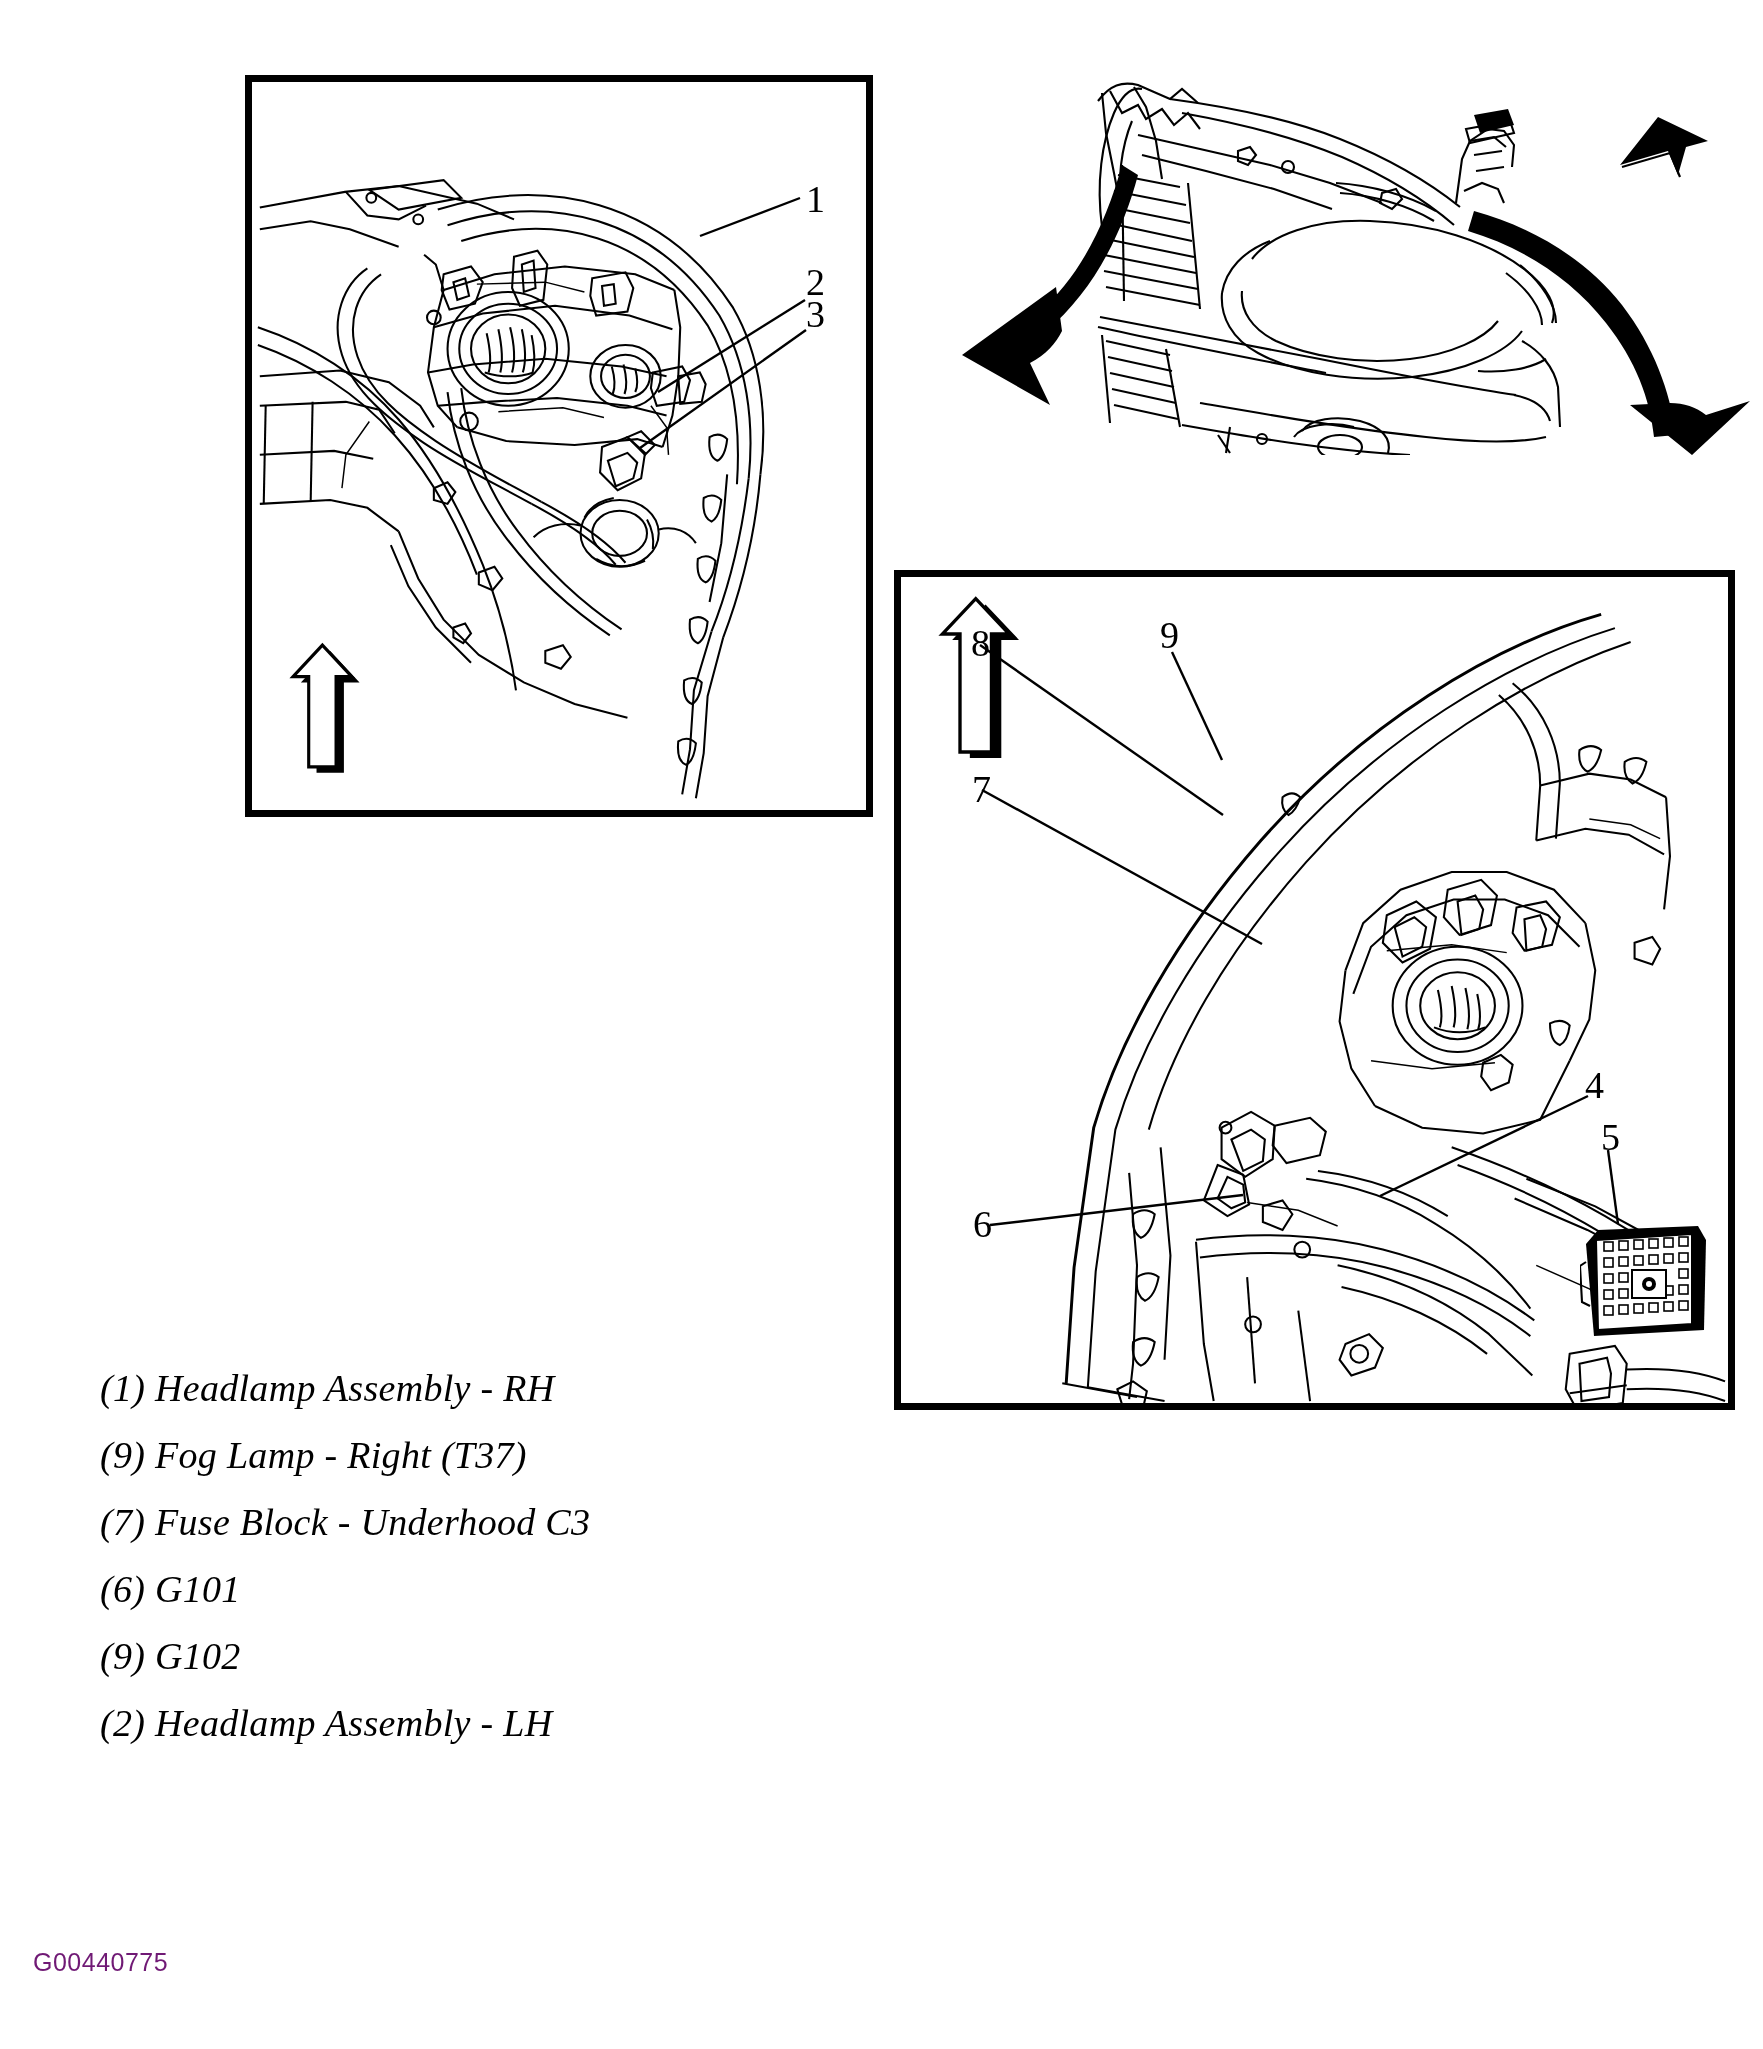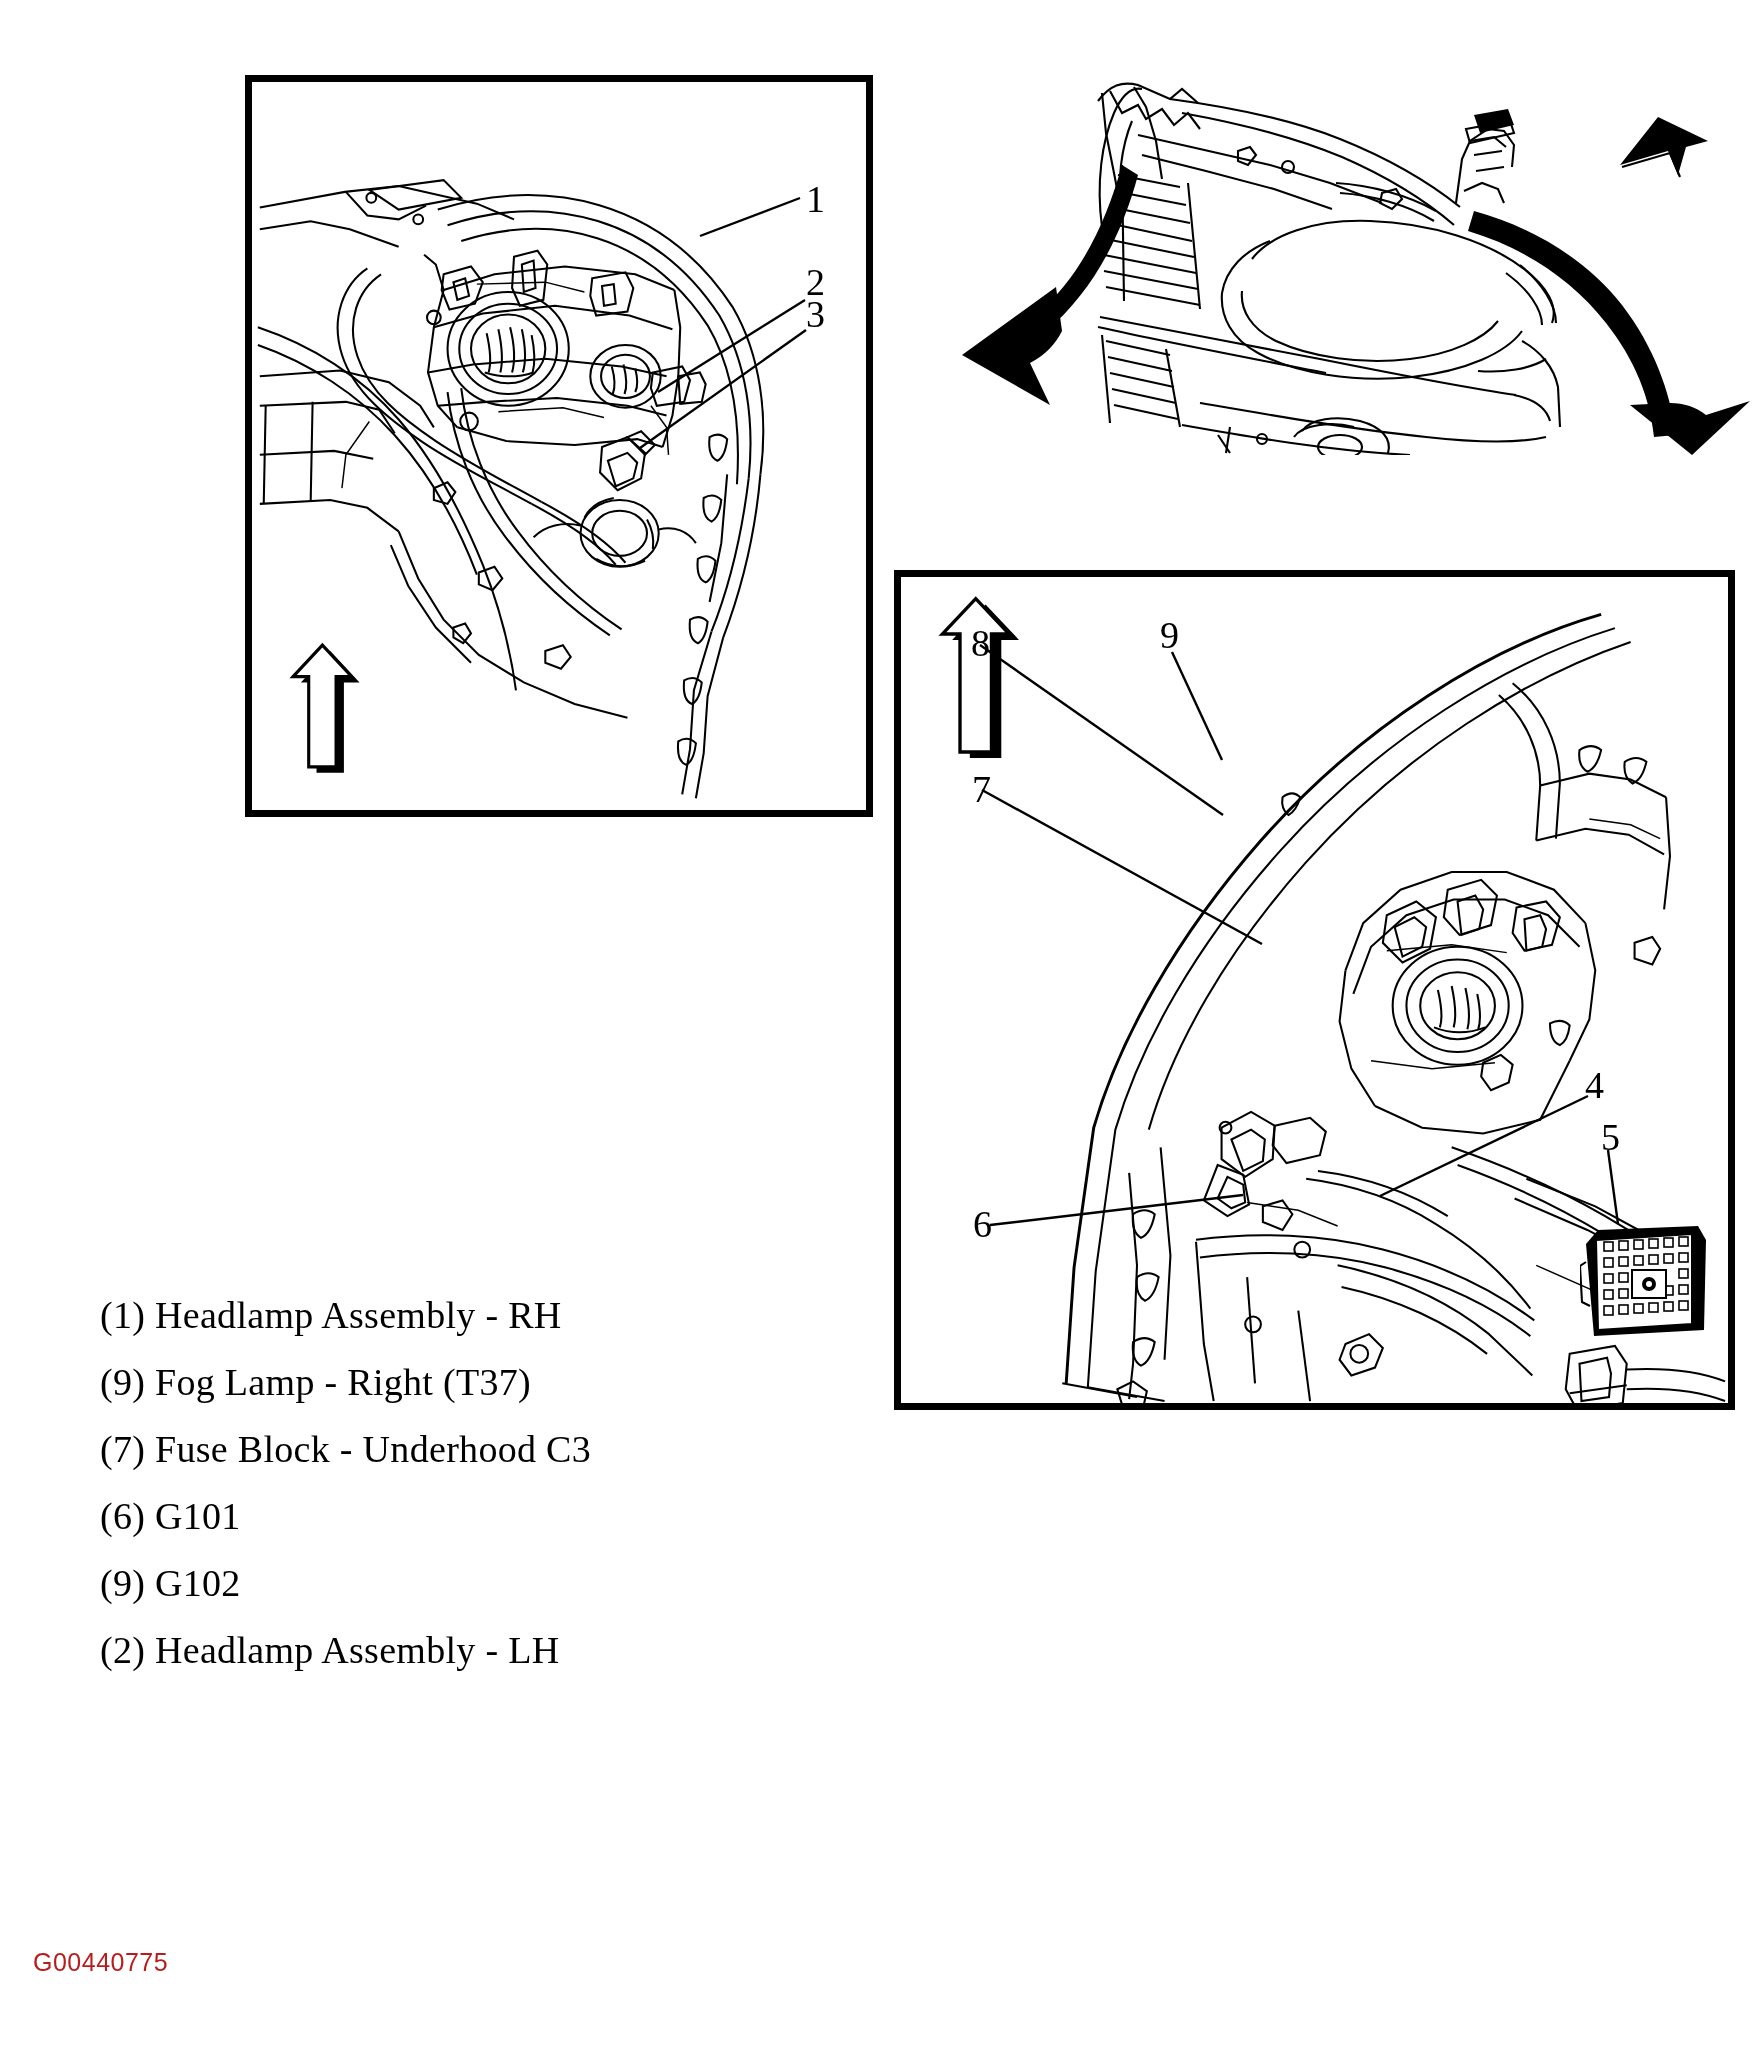--- a/index.html
+++ b/index.html
@@ -69,41 +69,42 @@
     left: 0; top: 0;
     width: 1763px;
     height: 2049px;
     pointer-events: none;
   }
 
   
   #legend {
     position: absolute;
     left: 100px;
-    top: 1282px;
+    top: 1355px;
     width: 820px;
+    font-style: italic;
   }
   .legend-item {
     font-family: "Liberation Serif", "DejaVu Serif", serif;
     font-size: 38px;
     line-height: 67px;
     color: #000;
     white-space: nowrap;
     letter-spacing: 0.3px;
   }
 
   
   #figure-id {
     position: absolute;
     left: 33px;
     top: 1948px;
     font-family: "Liberation Sans", "DejaVu Sans", sans-serif;
     font-size: 25px;
     letter-spacing: 0.5px;
-    color: #b91c1c;
+    color: #701a75;
   }
 
   .ln { fill: none; stroke: #000; stroke-width: 2.1; }
   .ln-thin { fill: none; stroke: #000; stroke-width: 1.5; }
   .ln-med { fill: none; stroke: #000; stroke-width: 3; }
   .fillblk { fill: #000; stroke: none; }
   .leader { fill: none; stroke: #000; stroke-width: 2.4; }
 </style>
 </head>
 <body>

